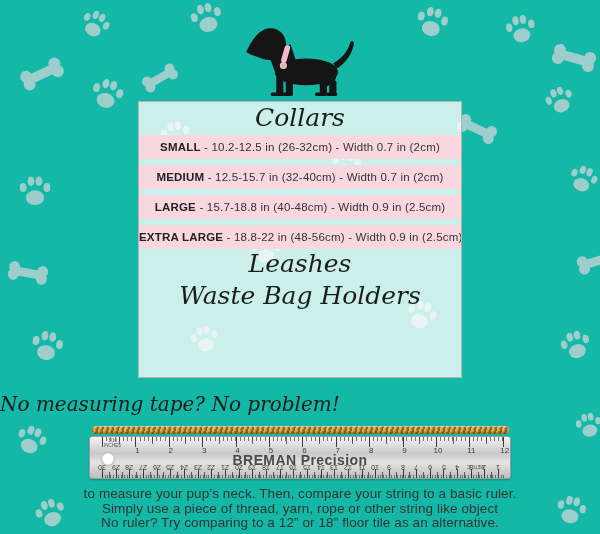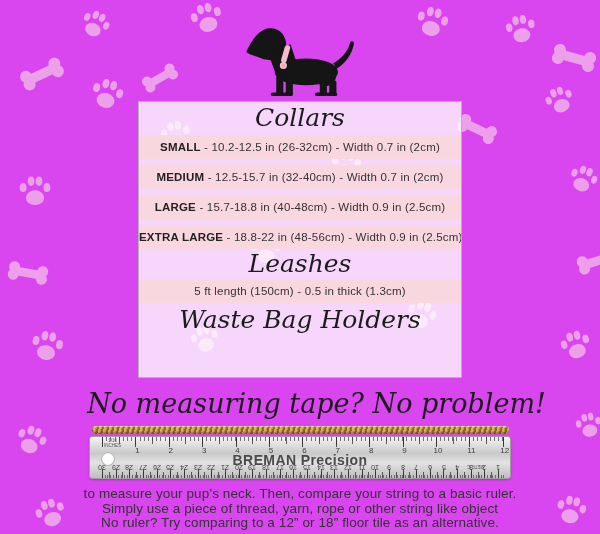--- a/index.html
+++ b/index.html
@@ -1,16 +1,16 @@
 <!DOCTYPE html>
 <html><head>
 <meta charset="utf-8">
 <style>
   html,body{margin:0;padding:0;background:#fff;}
-  .page{position:relative;width:600px;height:534px;background:#d946ef;overflow:hidden;
+  .page{position:relative;width:600px;height:534px;background:#14b8a6;overflow:hidden;
         font-family:"Liberation Sans",sans-serif;}
   
   .pattern{position:absolute;inset:0;z-index:0;}
   .pattern svg{position:absolute;}
   .paw{fill:#f9dce4;opacity:.6;}
   .bone{fill:#f9dce4;opacity:.6;}
   
   .dog-wrap{position:relative;z-index:2;width:112px;height:76px;margin:22px auto 3px auto;}
   
   .chart{position:relative;z-index:2;width:324px;height:277px;margin:0 auto;
@@ -20,23 +20,23 @@
             font-size:25px;line-height:30px;color:#1c1c1c;}
   .h-collars{margin:0 0 2px 0;}
   .h-leashes{margin:0;}
   .h-wbh{margin:2px 0 0 0;text-align:center;}
   .srow{height:24px;line-height:24px;background:#f8d8de;font-size:11.5px;
         color:#333;letter-spacing:.2px;margin-bottom:6px;white-space:nowrap;overflow:hidden;}
   .srow:last-of-type{margin-bottom:0;}
   .srow .lbl{font-weight:700;color:#222;}
   .srow.nogap{margin-bottom:0;text-align:center;}
   
-  .headline{position:relative;z-index:2;margin-top:11px;text-align:center;
+  .headline{position:relative;z-index:2;margin-top:11px;
             font-family:"DejaVu Serif",serif;font-style:italic;font-weight:500;
-            font-size:27px;line-height:30px;color:#1c1c1c;padding-left:33px;}
+            font-size:20px;line-height:30px;color:#1c1c1c;}
   
   .rope{position:relative;z-index:2;width:417px;height:8px;margin:7px auto 0 auto;border-radius:4px;
         background:repeating-linear-gradient(105deg,#8a6a22 0 2px,#dcb158 2px 4px,#c2933b 4px 5px);
         box-shadow:inset 0 1px 1px rgba(255,255,255,.5),inset 0 -2px 2px rgba(90,60,10,.45);}
   
   .ruler{position:relative;z-index:2;width:422px;height:43px;margin:2px auto 0 auto;
          background:linear-gradient(#f4f4f4,#c9c9c9 40%,#e3e3e3 62%,#bdbdbd);
          border:1px solid #9e9e9e;border-radius:3px;box-sizing:border-box;
          box-shadow:0 1px 2px rgba(0,0,0,.25);}
   .ticks{position:absolute;left:12px;right:5px;}
@@ -318,21 +318,20 @@
     </svg>
   </div>
 
   <div class="chart">
     <div class="script-h h-collars">Collars</div>
     <div class="srow"><span class="lbl">SMALL</span><span> - 10.2-12.5 in (26-32cm) - Width 0.7 in (2cm)</span></div>
     <div class="srow"><span class="lbl">MEDIUM</span><span> - 12.5-15.7 in (32-40cm) - Width 0.7 in (2cm)</span></div>
     <div class="srow"><span class="lbl">LARGE</span><span> - 15.7-18.8 in (40-48cm) - Width 0.9 in (2.5cm)</span></div>
     <div class="srow nogap"><span class="lbl">EXTRA LARGE</span><span> - 18.8-22 in (48-56cm) - Width 0.9 in (2.5cm)</span></div>
     <div class="script-h h-leashes">Leashes</div>
-    <div class="srow nogap"><span>5 ft length (150cm) - 0.5 in thick (1.3cm)</span></div>
     <div class="script-h h-wbh">Waste Bag Holders</div>
   </div>
 
   <div class="headline">No measuring tape? No problem!</div>
 
   <div class="rope"></div>
 
   <div class="ruler">
     <div class="ticks t-small"></div>
     <div class="ticks t-half"></div>

